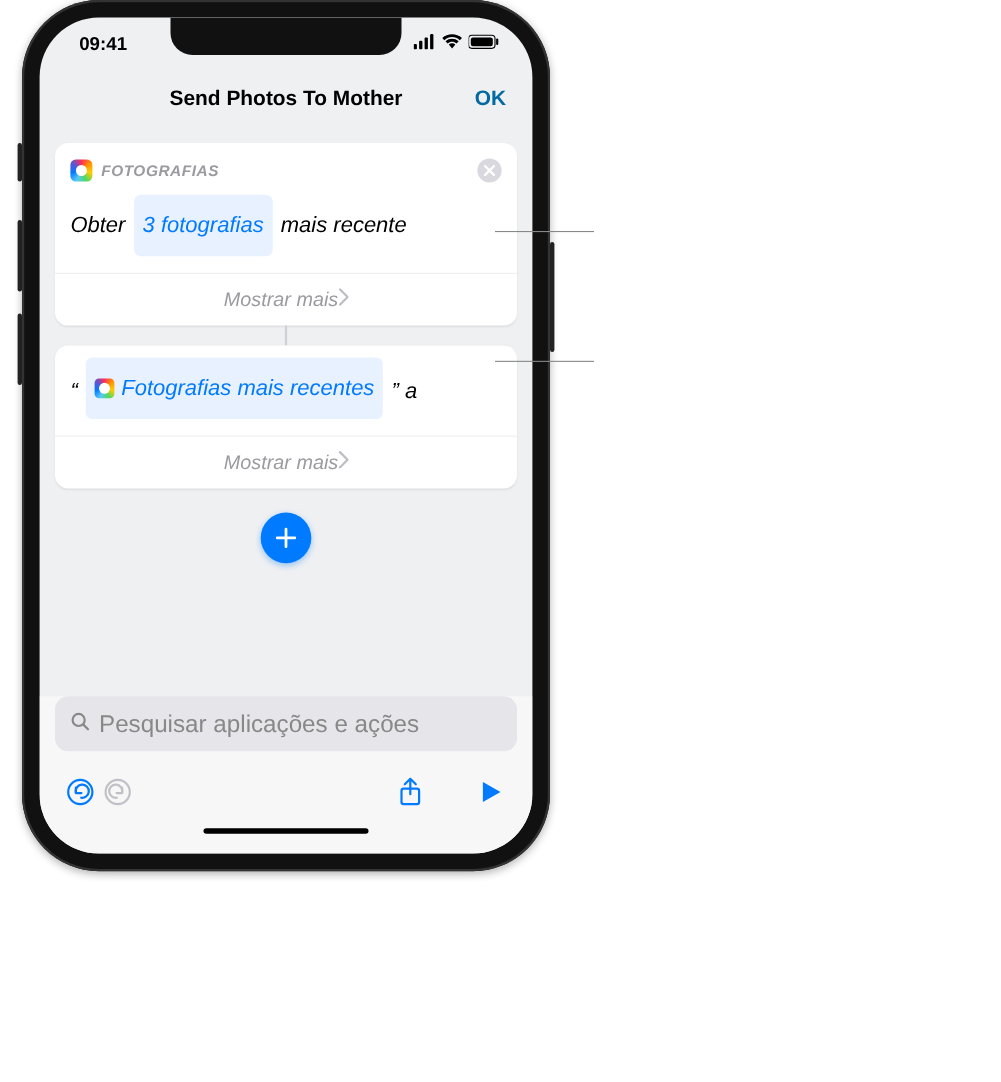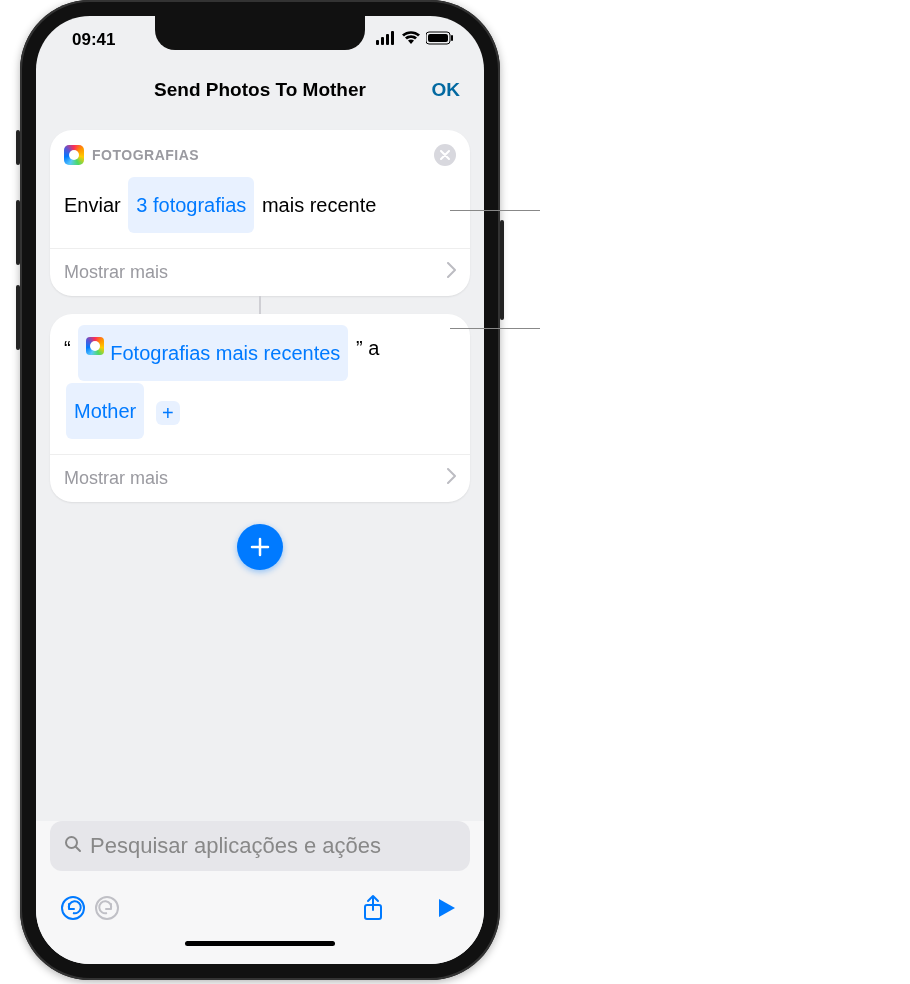--- a/index.html
+++ b/index.html
@@ -12,21 +12,21 @@
     }
     .phone-wrap {
       position: absolute;
       left: 20px;
       top: 0;
       width: 480px;
       height: 980px;
     }
     .phone-frame {
       width: 480px;
-      height: 980px;
+      height: 792px;
       background: #111;
       border-radius: 70px;
       padding: 16px;
       position: relative;
       box-shadow: inset 0 0 0 2px #333, 0 2px 8px rgba(0,0,0,0.3);
     }
     .side-button {
       position: absolute;
       background: #222;
       border-radius: 3px;
@@ -77,23 +77,24 @@
     }
     .nav-title { font-size: 19px; font-weight: 600; color: #000; }
     .nav-ok { position: absolute; right: 24px; font-size: 19px; font-weight: 600; color: #0369a1; }
     .content {
       padding: 14px 14px 0 14px;
       height: calc(100% - 48px - 52px - 130px);
       overflow: hidden;
     }
     .action-card {
       background: #fff;
-      border-radius: 22px;
+      border-radius: 12px;
       margin-bottom: 0;
       box-shadow: 0 1px 2px rgba(0,0,0,0.08);
+      font-style: italic;
     }
     .card-header {
       display: flex;
       align-items: center;
       padding: 14px 14px 0 14px;
       gap: 8px;
     }
     .card-header-label {
       font-size: 14px;
       font-weight: 600;
@@ -122,40 +123,40 @@
     .token {
       display: inline-block;
       background: #e8f1ff;
       color: #007aff;
       border-radius: 6px;
       padding: 12px 8px;
       margin: 1px 2px;
     }
     .token-with-icon {
       display: inline-flex;
-      align-items: flex-start;
+      align-items: center;
       gap: 6px;
     }
     .plus-badge {
       display: inline-flex;
       align-items: center;
       justify-content: center;
       width: 24px;
       height: 24px;
       background: #e8f1ff;
       color: #007aff;
       border-radius: 6px;
       font-size: 20px;
       vertical-align: middle;
       margin-left: 4px;
     }
     .show-more {
       border-top: 1px solid #eee;
       display: flex;
-      justify-content: space-between;
+      justify-content: center;
       align-items: center;
       padding: 13px 14px;
       font-size: 18px;
       color: #9a9aa0;
     }
     .connector {
       width: 2px;
       height: 18px;
       background: #cfcfd4;
       margin: 0 auto;
@@ -286,21 +287,21 @@
           <div class="card-header">
             <span class="icon-photos"></span>
             <span class="card-header-label">FOTOGRAFIAS</span>
             <span class="close-btn">
               <svg width="10" height="10" viewBox="0 0 10 10">
                   <path d="M1 1 L9 9 M9 1 L1 9" stroke="#fff" stroke-width="2" stroke-linecap="round"></path>
                 </svg>
             </span>
           </div>
           <div class="card-body">
-            <span>Enviar</span>
+            <span>Obter</span>
             <span class="token">3 fotografias</span>
             <span>mais recente</span>
           </div>
           <div class="show-more">
             <span>Mostrar mais</span>
             <span>
               <svg width="9" height="16" viewBox="0 0 9 16">
                   <path d="M1 1 L8 8 L1 15" stroke="#bcbcc2" stroke-width="2" fill="none" stroke-linecap="round" stroke-linejoin="round"></path>
                 </svg>
             </span>
@@ -313,24 +314,20 @@
           <div class="card-body">
             <div>
               <span>“</span>
               <span class="token token-with-icon">
                 <span class="icon-photos-inline"></span>
                 <span>Fotografias mais recentes</span>
               </span>
               <span>”</span>
               <span>a</span>
             </div>
-            <div>
-              <span class="token">Mother</span>
-              <span class="plus-badge">+</span>
-            </div>
           </div>
           <div class="show-more">
             <span>Mostrar mais</span>
             <span>
               <svg width="9" height="16" viewBox="0 0 9 16">
                   <path d="M1 1 L8 8 L1 15" stroke="#bcbcc2" stroke-width="2" fill="none" stroke-linecap="round" stroke-linejoin="round"></path>
                 </svg>
             </span>
           </div>
         </div>

